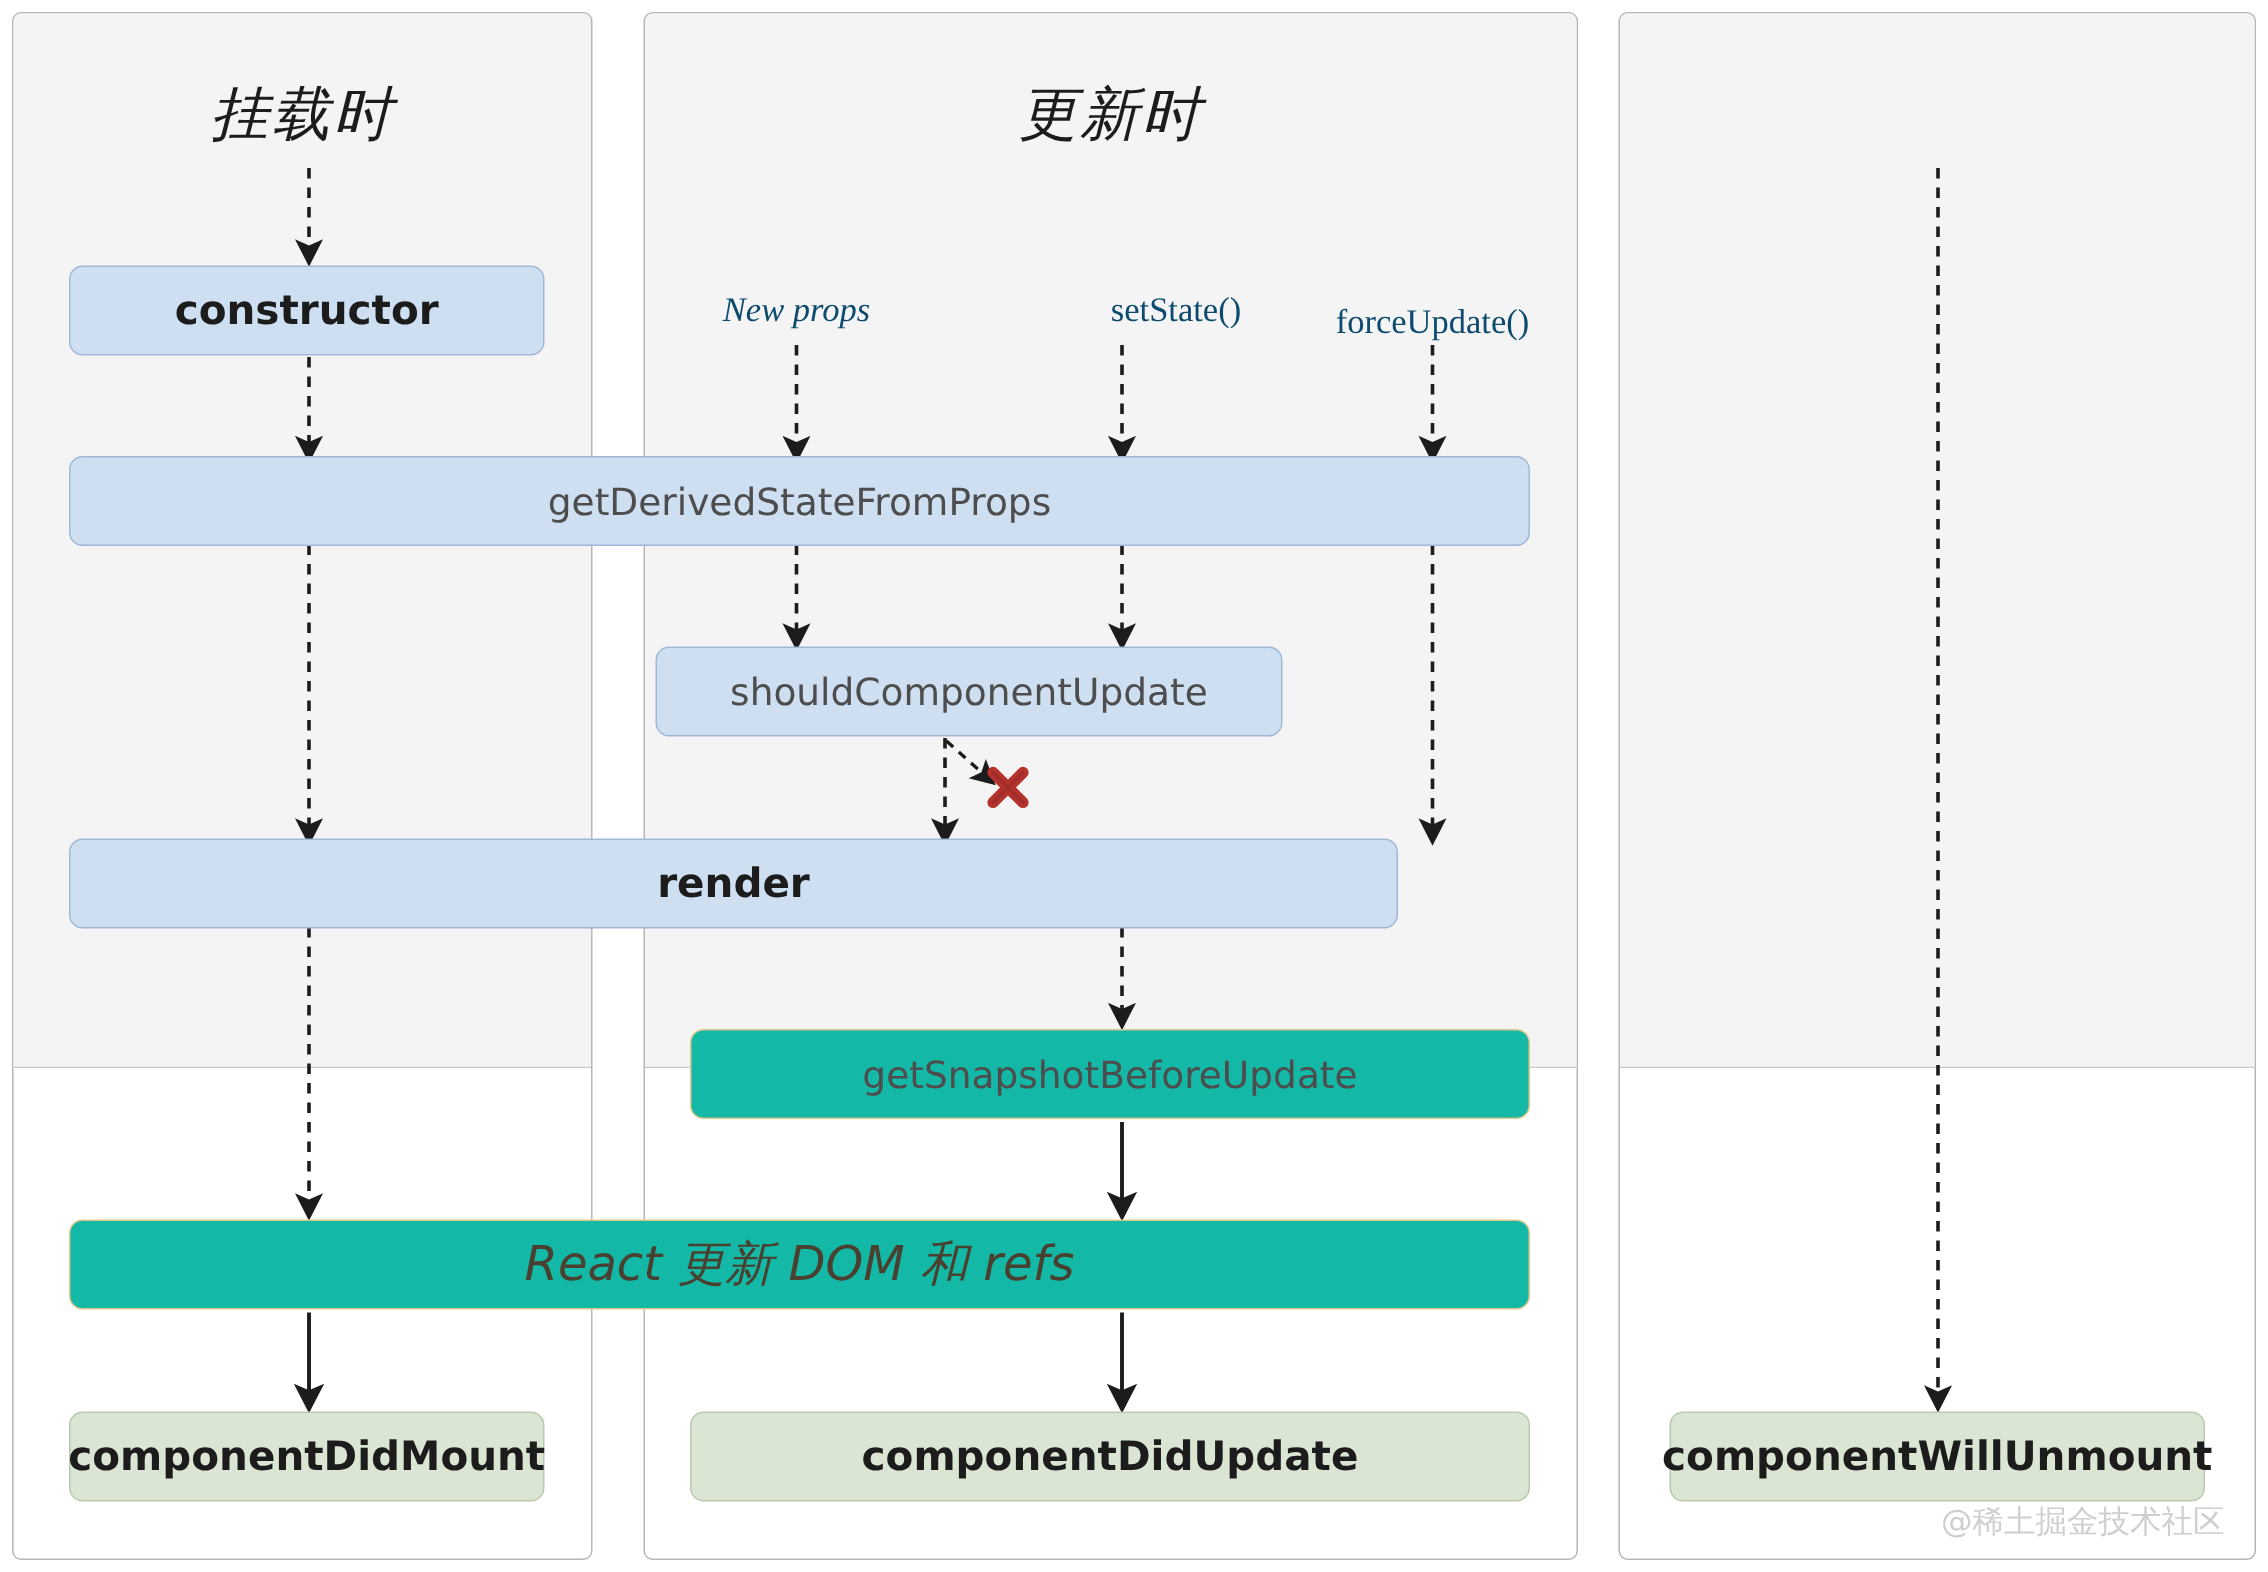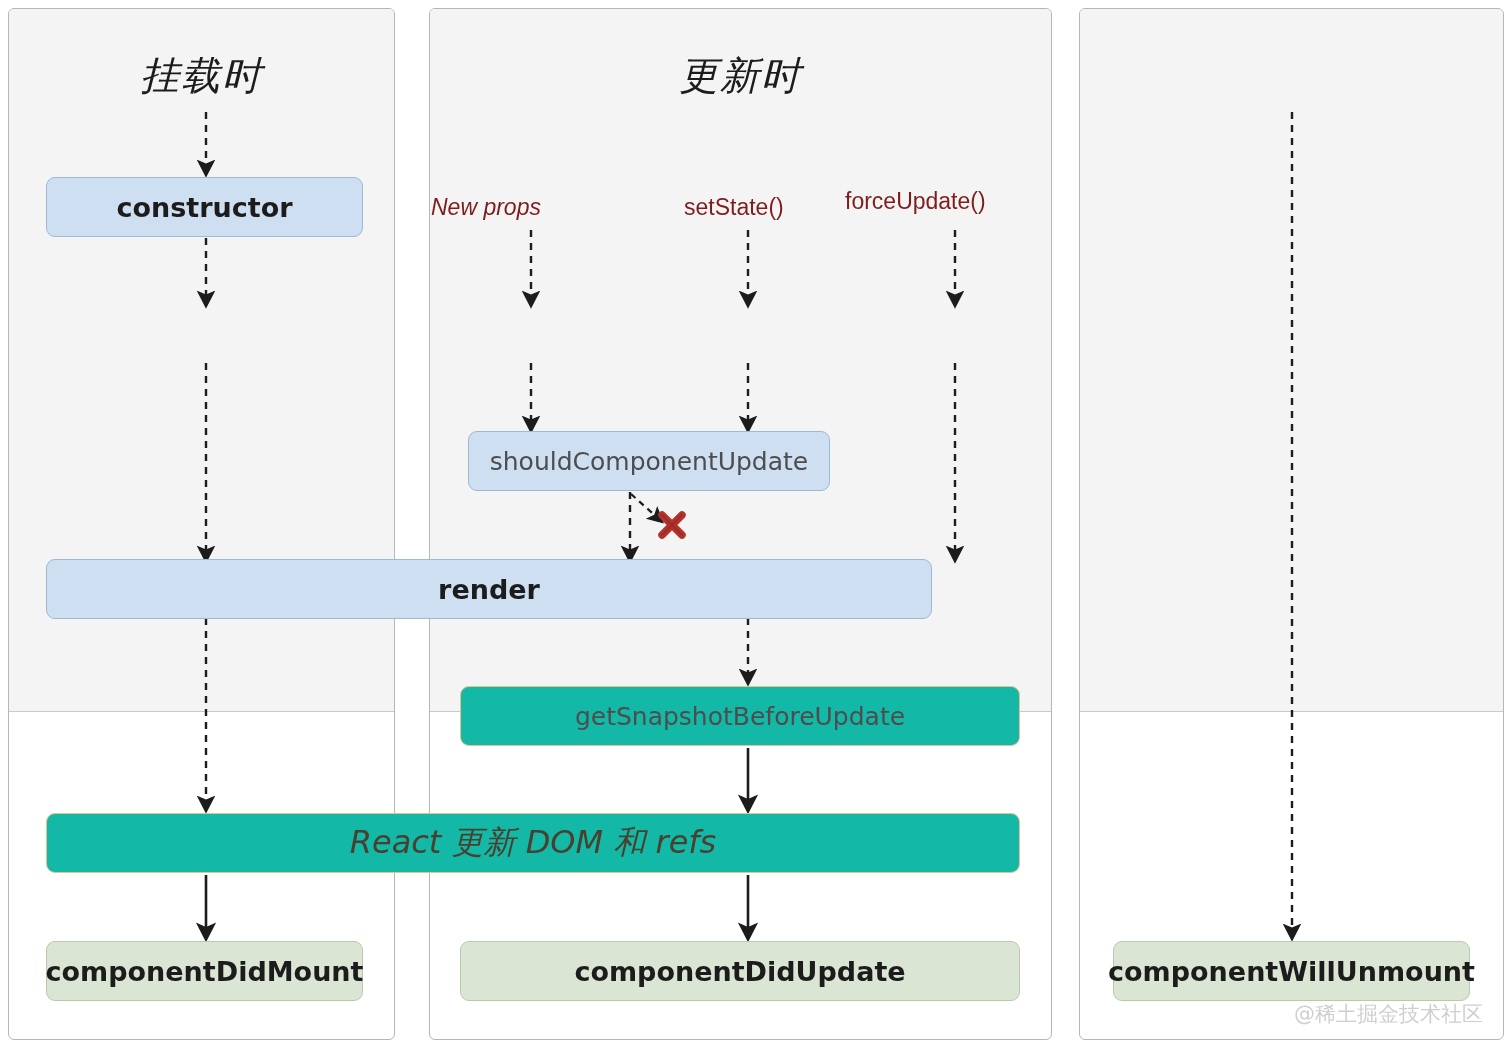--- a/index.html
+++ b/index.html
@@ -86,23 +86,24 @@
   .node .label.italic {
     font-style: italic;
     color: #4a4030;
     font-size: 32px;
   }
 
   
   .trigger {
     position: absolute;
     font-size: 23px;
-    color: #7f1d1d;
+    color: #0c4a6e;
     white-space: nowrap;
-    font-family: Liberation Sans, sans-serif;
+    text-align: center;
+    font-family: Liberation Serif, serif;
     z-index: 5;
   }
   .trigger.italic { font-style: italic; }
 
   
   #wires {
     position: absolute;
     left: 0;
     top: 0;
     width: 1512px;
@@ -176,28 +177,31 @@
 
     <line x1="748" y1="748" x2="748" y2="808" stroke="#1c1c1c" stroke-width="2.6" marker-end="url(#ah)"></line>
 
     <line x1="748" y1="875" x2="748" y2="936" stroke="#1c1c1c" stroke-width="2.6" marker-end="url(#ah)"></line>
 
     <line x1="1292" y1="112" x2="1292" y2="936" stroke="#1c1c1c" stroke-width="2.4" stroke-dasharray="7,6" marker-end="url(#ah)"></line>
   </svg>
 
   <div class="trigger italic" style="left:431px; top:194px; width:200px;">New props</div>
   <div class="trigger" style="left:684px; top:194px; width:200px;">setState()</div>
-  <div class="trigger" style="left:845px; top:188px; width:220px;">forceUpdate()</div>
+  <div class="trigger" style="left:845px; top:202px; width:220px;">forceUpdate()</div>
 
   <div class="node node-blue" style="left:46px; top:177px; width:317px; height:60px;">
     <span class="label bold">constructor</span>
   </div>
 
-
-  <div class="node node-blue" style="left:468px; top:431px; width:362px; height:60px;">
+  <div class="node node-blue" style="left:46px; top:304px; width:974px; height:60px;">
+    <span class="label">getDerivedStateFromProps</span>
+  </div>
+
+  <div class="node node-blue" style="left:437px; top:431px; width:418px; height:60px;">
     <span class="label">shouldComponentUpdate</span>
   </div>
 
   <div class="node node-blue" style="left:46px; top:559px; width:886px; height:60px;">
     <span class="label bold">render</span>
   </div>
 
   <div class="node node-yellow" style="left:460px; top:686px; width:560px; height:60px;">
     <span class="label">getSnapshotBeforeUpdate</span>
   </div>

